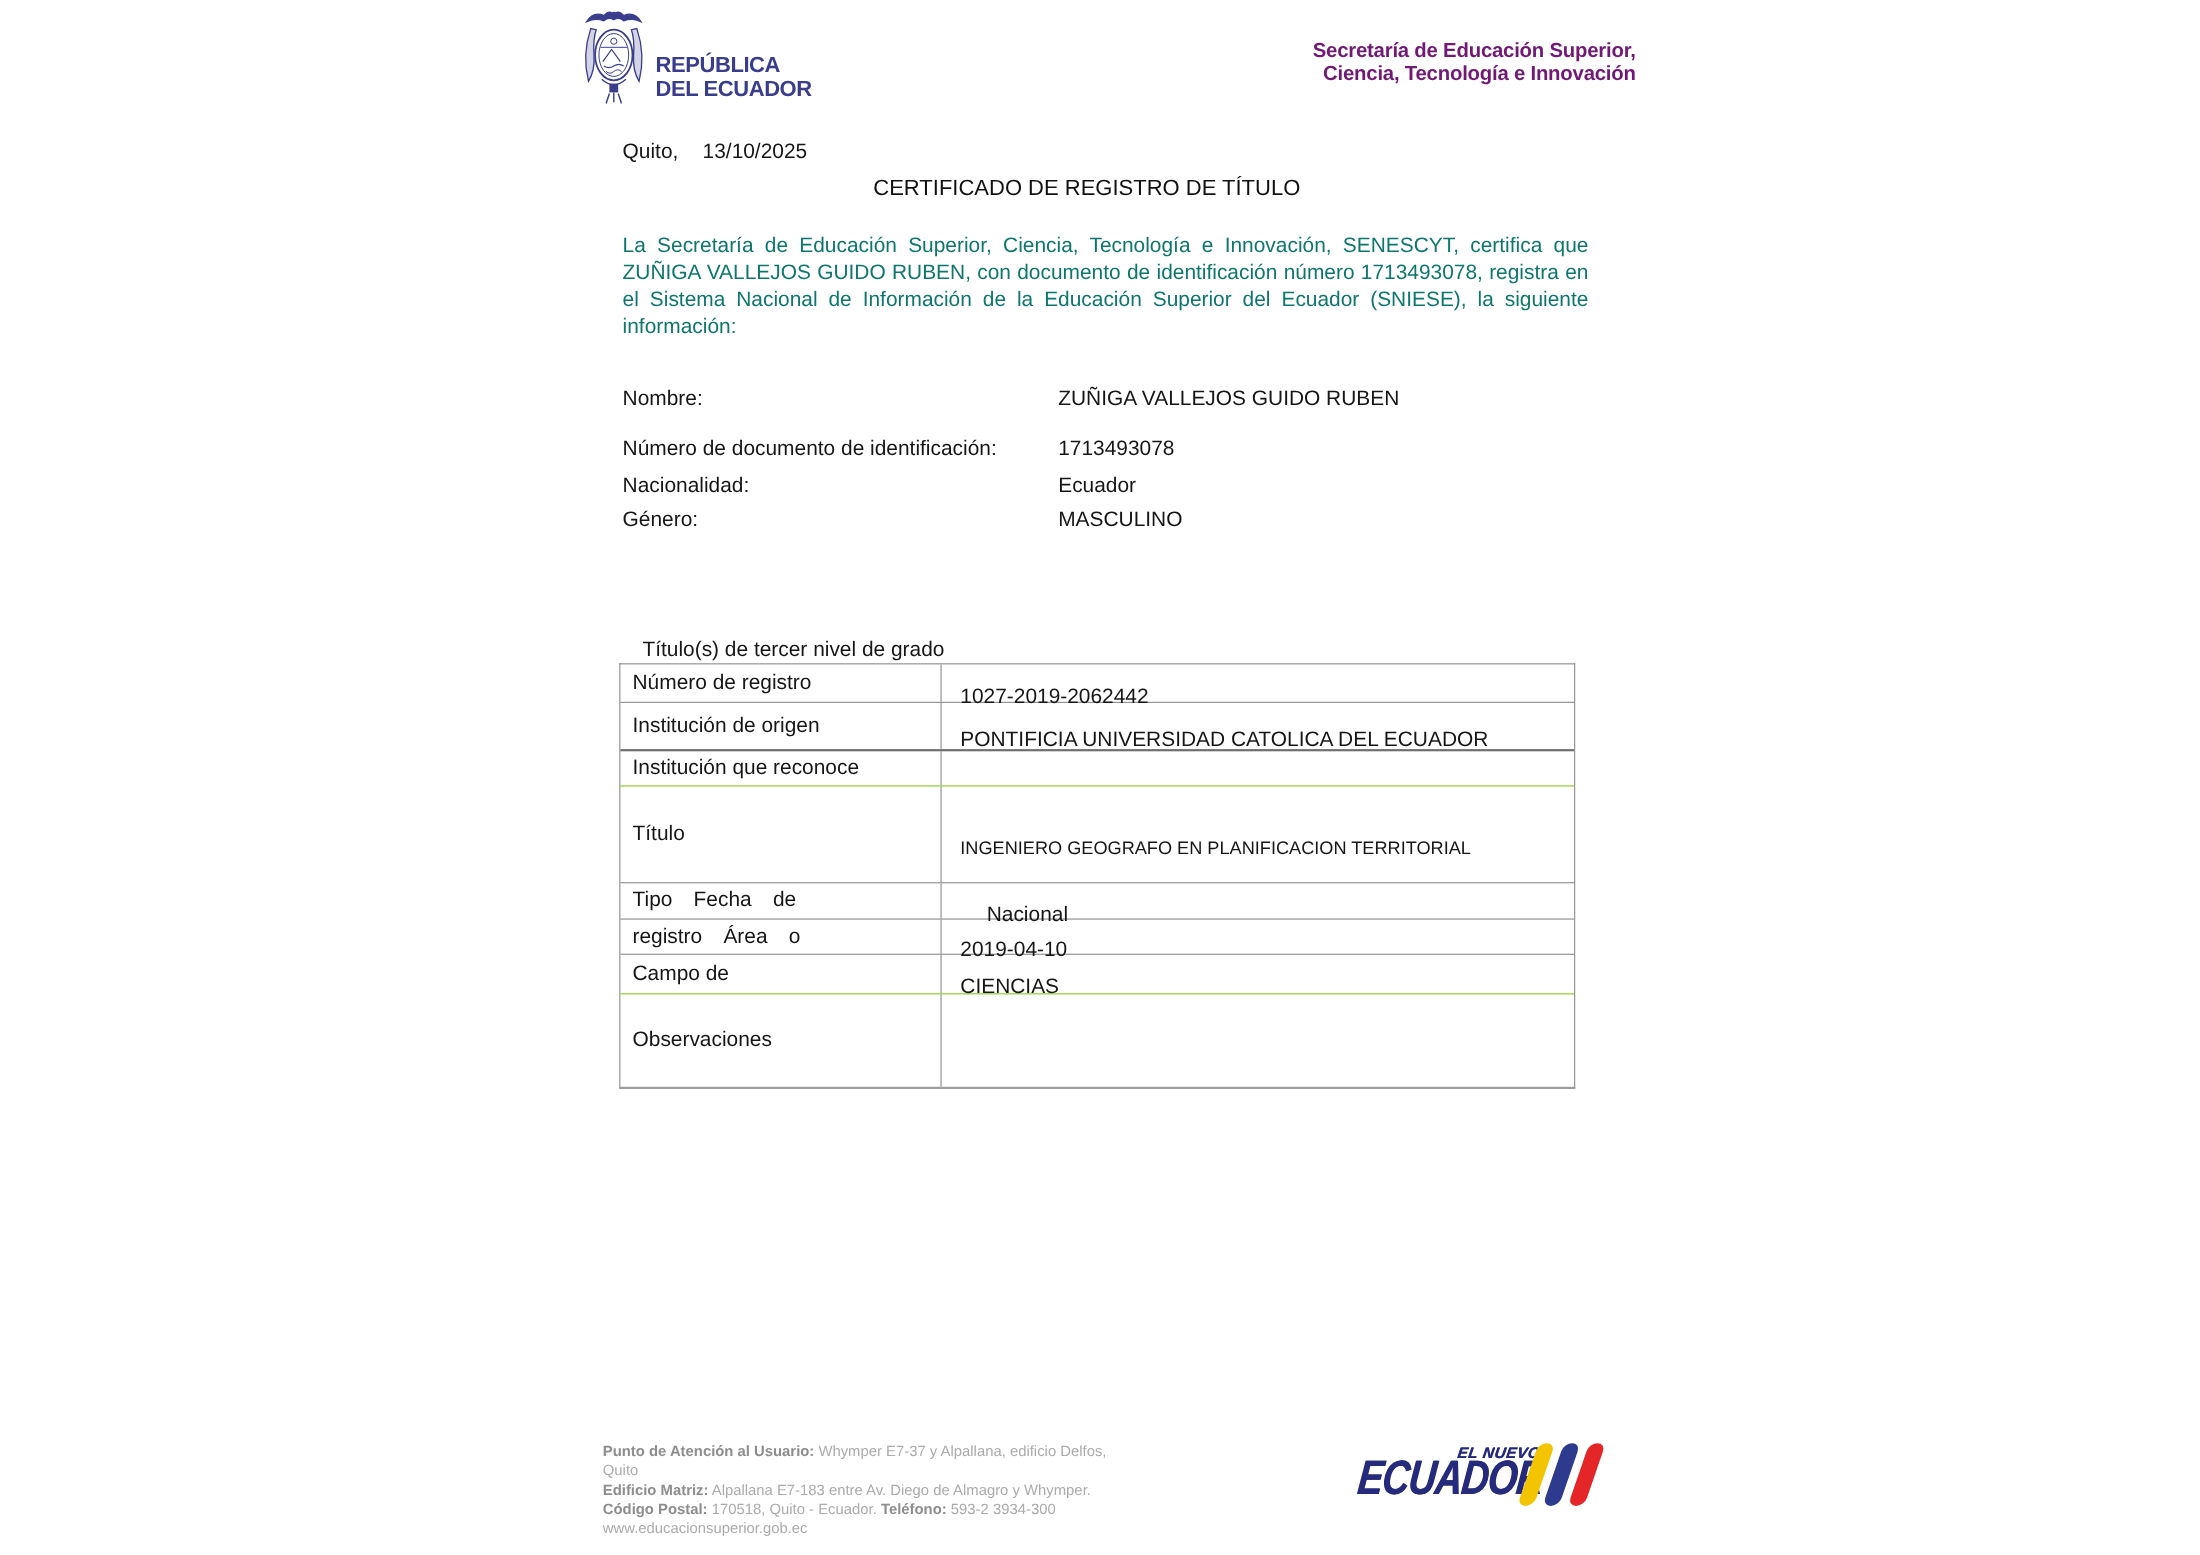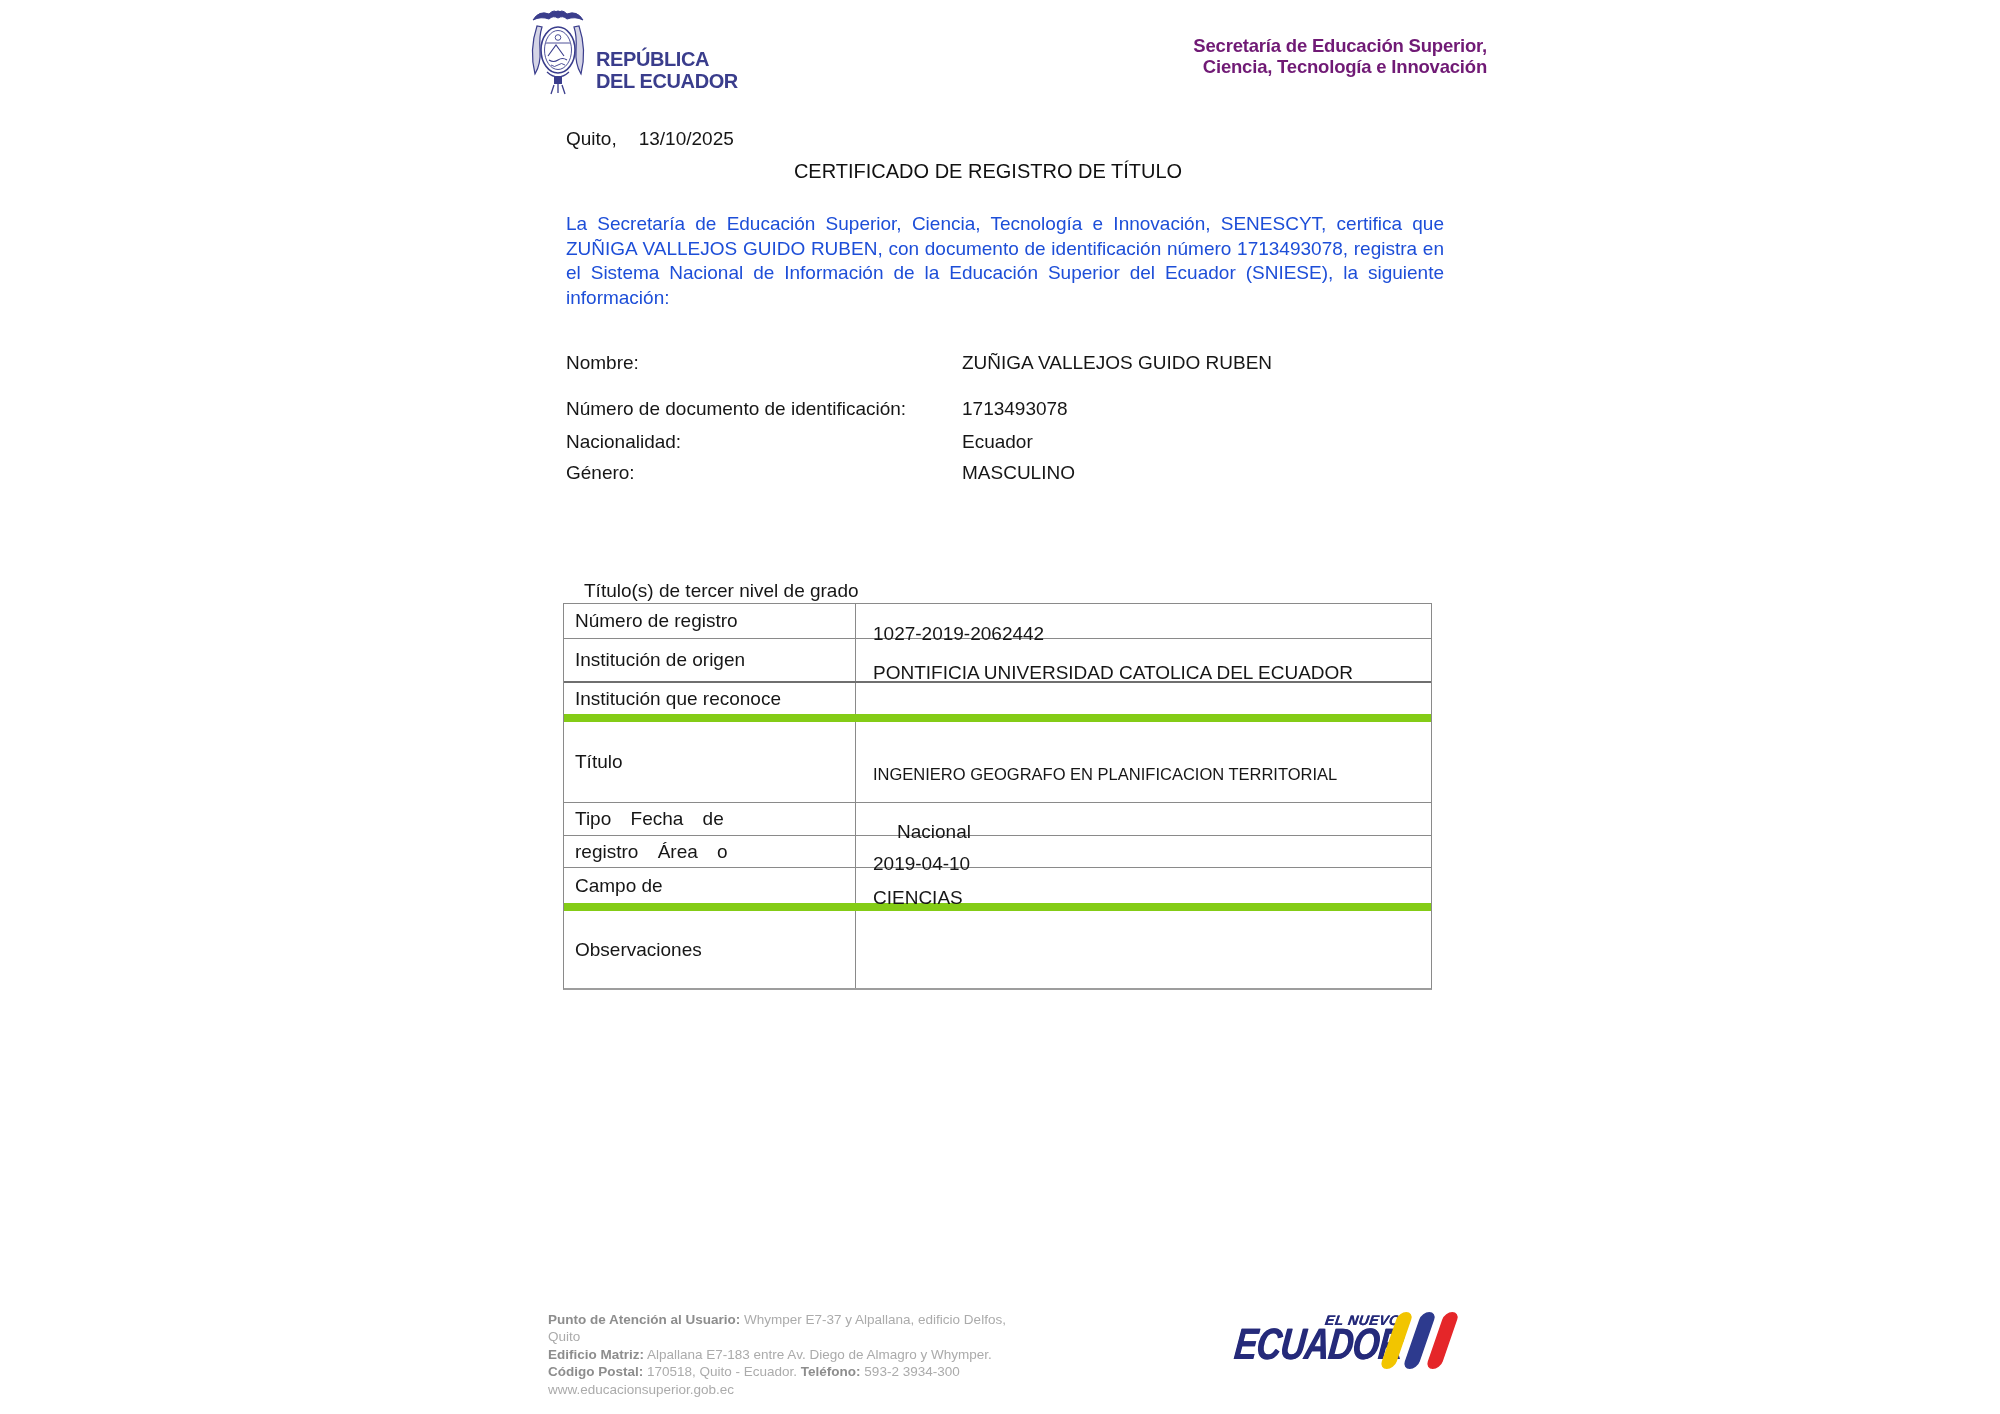--- a/index.html
+++ b/index.html
@@ -26,36 +26,36 @@
   }
   
   .dateline{position:absolute;left:566px;top:128px;font-size:19px;}
   .dateline .date{margin-left:22px;}
   .doc-title{
     position:absolute;left:548px;top:160px;width:880px;
     text-align:center;font-size:20px;color:#111;
   }
   .intro{
     position:absolute;left:566px;top:212px;width:878px;
-    font-size:19px;line-height:24.5px;text-align:justify;color:#1d4ed8;
+    font-size:19px;line-height:24.5px;text-align:justify;color:#0f766e;
   }
   
   .field{position:absolute;left:566px;width:900px;font-size:19px;}
   .field .val{position:absolute;left:396px;top:0;}
   
   .section-title{position:absolute;left:584px;top:580px;font-size:19px;}
   .degree-table{
     position:absolute;left:563px;top:603px;width:869px;
     border:1px solid #8a8a8a;border-bottom:2px solid #9d9d9d;
     box-sizing:border-box;font-size:19px;
   }
   .trow{display:flex;box-sizing:border-box;}
   .trow + .trow{border-top:1px solid #8a8a8a;}
   .trow.b-dark{border-top:2px solid #6f6f6f;}
-  .trow.b-thick{border-top:8px solid #84cc16;}
+  .trow.b-thick{border-top:1px solid #84cc16;}
   .tlabel{
     width:292px;box-sizing:border-box;flex:0 0 292px;
     border-right:1px solid #8a8a8a;
     display:flex;align-items:center;padding-left:11px;
   }
   .tvalue{flex:1;display:flex;align-items:center;padding-left:17px;box-sizing:border-box;margin-top:25px;}
   .r1{height:34px;} .r2{height:43px;} .r3{height:33px;gap:37px;} .r4{height:88px;}
   .r5{height:33px;gap:24px;} .r6{height:32px;} .r7{height:36px;} .r8{height:85px;}
   .spread{word-spacing:14px;}
   .small-val{font-size:16.5px;}

